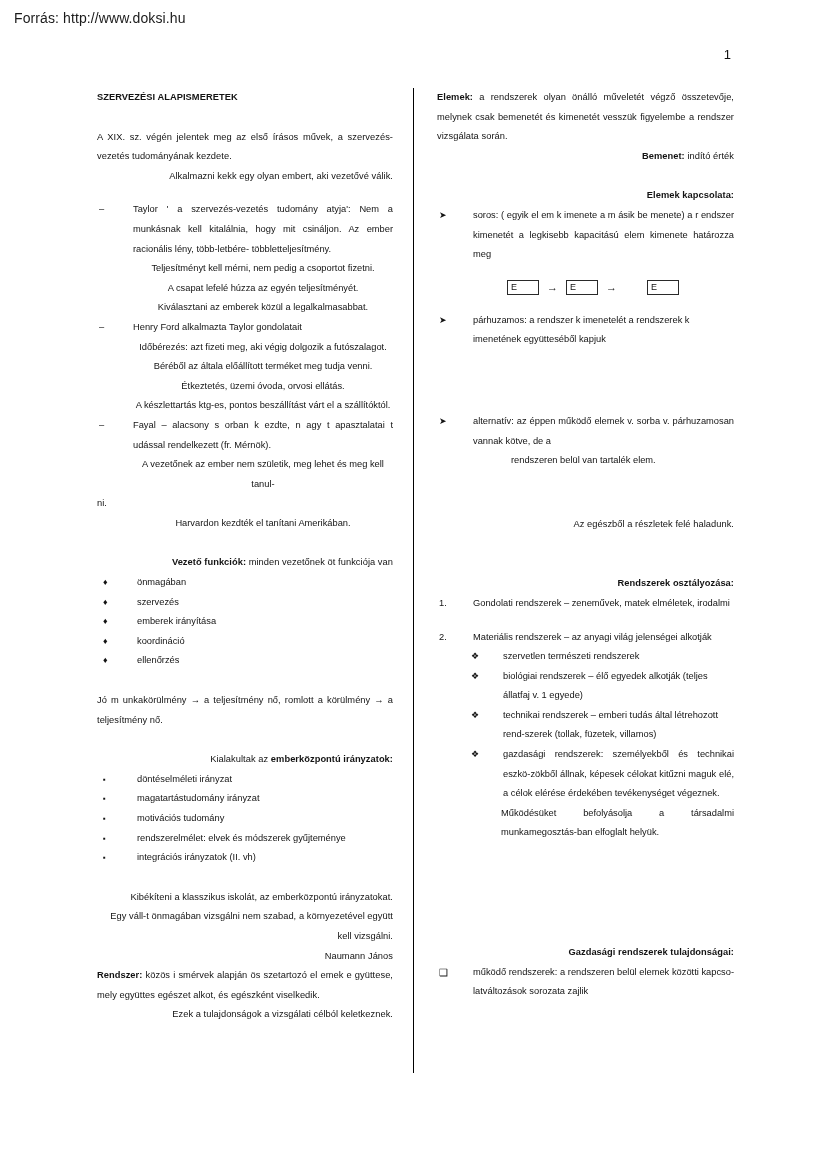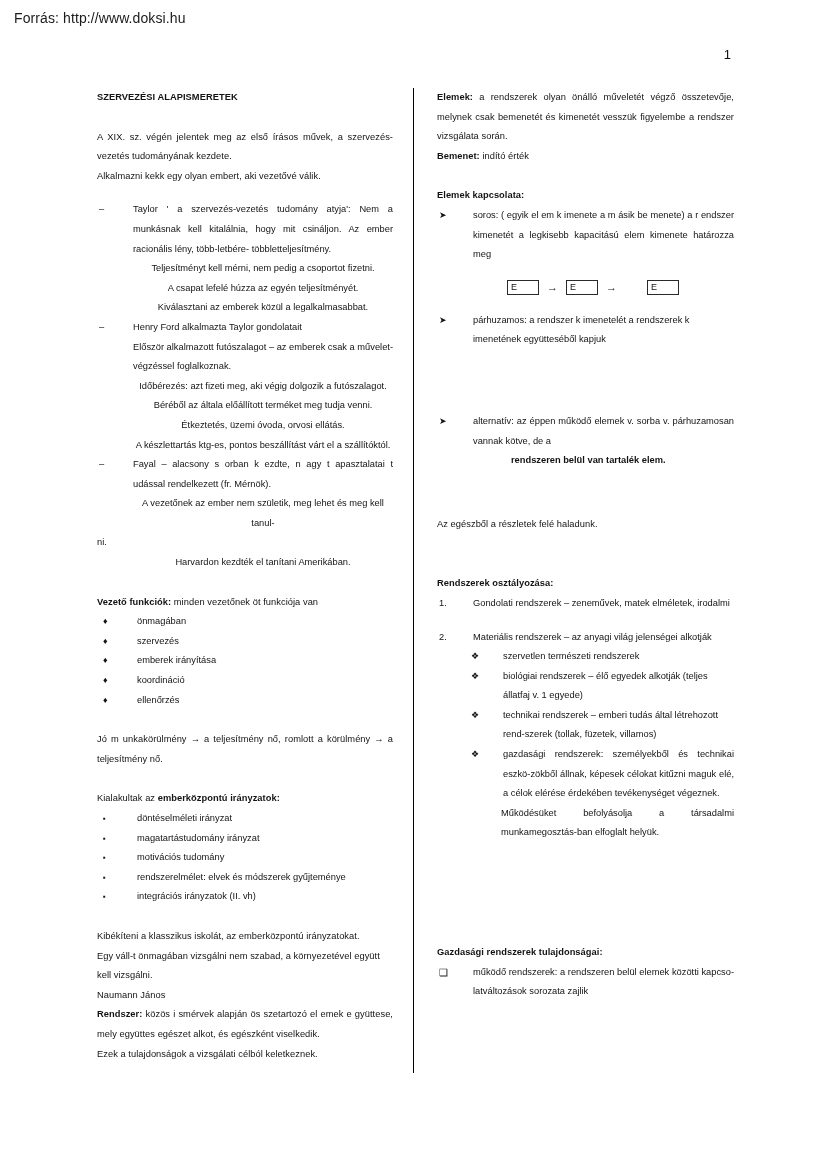--- a/index.html
+++ b/index.html
@@ -60,21 +60,21 @@
     color: #131313;
   }
   .col-left  { left: 97px;  width: 296px; }
   .col-right { left: 437px; width: 297px; }
 
   .para {
     margin: 0;
     text-align: justify;
     letter-spacing: 0.05px;
   }
-  .para.nojust { text-align: left; }
+  .para.nojust { text-align: right; }
 
   b, .b { font-weight: bold; }
 
   .spacer-xs { height: 9px; }
   .spacer-s  { height: 14px; }
   .spacer-m  { height: 20px; }
   .spacer-xl { height: 44px; }
   .spacer-xxl { height: 62px; }
   .spacer-huge { height: 100px; }
 
@@ -140,21 +140,21 @@
     background: #fff;
   }
   .earrow {
     font-size: 11px;
     padding: 0 8px;
     color: #111;
     line-height: 13px;
   }
   .egap { width: 22px; }
 
-  .indent-deep { padding-left: 74px; line-height: 19.6px; font-weight: bold; }
+  .indent-deep { padding-left: 74px; line-height: 19.6px; }
 </style>
 </head>
 <body>
 
 <div class="page">
 
   <div class="source-line">Forrás: http://www.doksi.hu</div>
   <div class="page-number">1</div>
   <div class="col-divider"></div>
 
@@ -173,21 +173,20 @@
       <div class="body">Taylor ' a szervezés-vezetés tudomány atyja': Nem a munkásnak kell kitalálnia, hogy mit csináljon. Az ember racionális lény, több-letbére- többletteljesítmény.</div>
     </div>
     <div class="cont-1">Teljesítményt kell mérni, nem pedig a csoportot fizetni.</div>
     <div class="cont-1">A csapat lefelé húzza az egyén teljesítményét.</div>
     <div class="cont-1">Kiválasztani az emberek közül a legalkalmasabbat.</div>
 
     <div class="lrow dash">
       <div class="mark">–</div>
       <div class="body nojust">Henry Ford alkalmazta Taylor gondolatait</div>
     </div>
-    <div class="cont-1 just">Először alkalmazott futószalagot – az emberek csak a művelet-végzéssel foglalkoznak.</div>
     <div class="cont-1">Időbérezés: azt fizeti meg, aki végig dolgozik a futószalagot.</div>
     <div class="cont-1">Béréből az általa előállított terméket meg tudja venni.</div>
     <div class="cont-1">Étkeztetés, üzemi óvoda, orvosi ellátás.</div>
     <div class="cont-1">A készlettartás ktg-es, pontos beszállítást várt el a szállítóktól.</div>
 
     <div class="lrow dash">
       <div class="mark">–</div>
       <div class="body">Fayal  –  alacsony s orban k ezdte, n agy t apasztalatai t udással rendelkezett (fr. Mérnök).</div>
     </div>
     <div class="cont-1">A vezetőnek az ember nem születik, meg lehet és meg kell tanul-</div>

